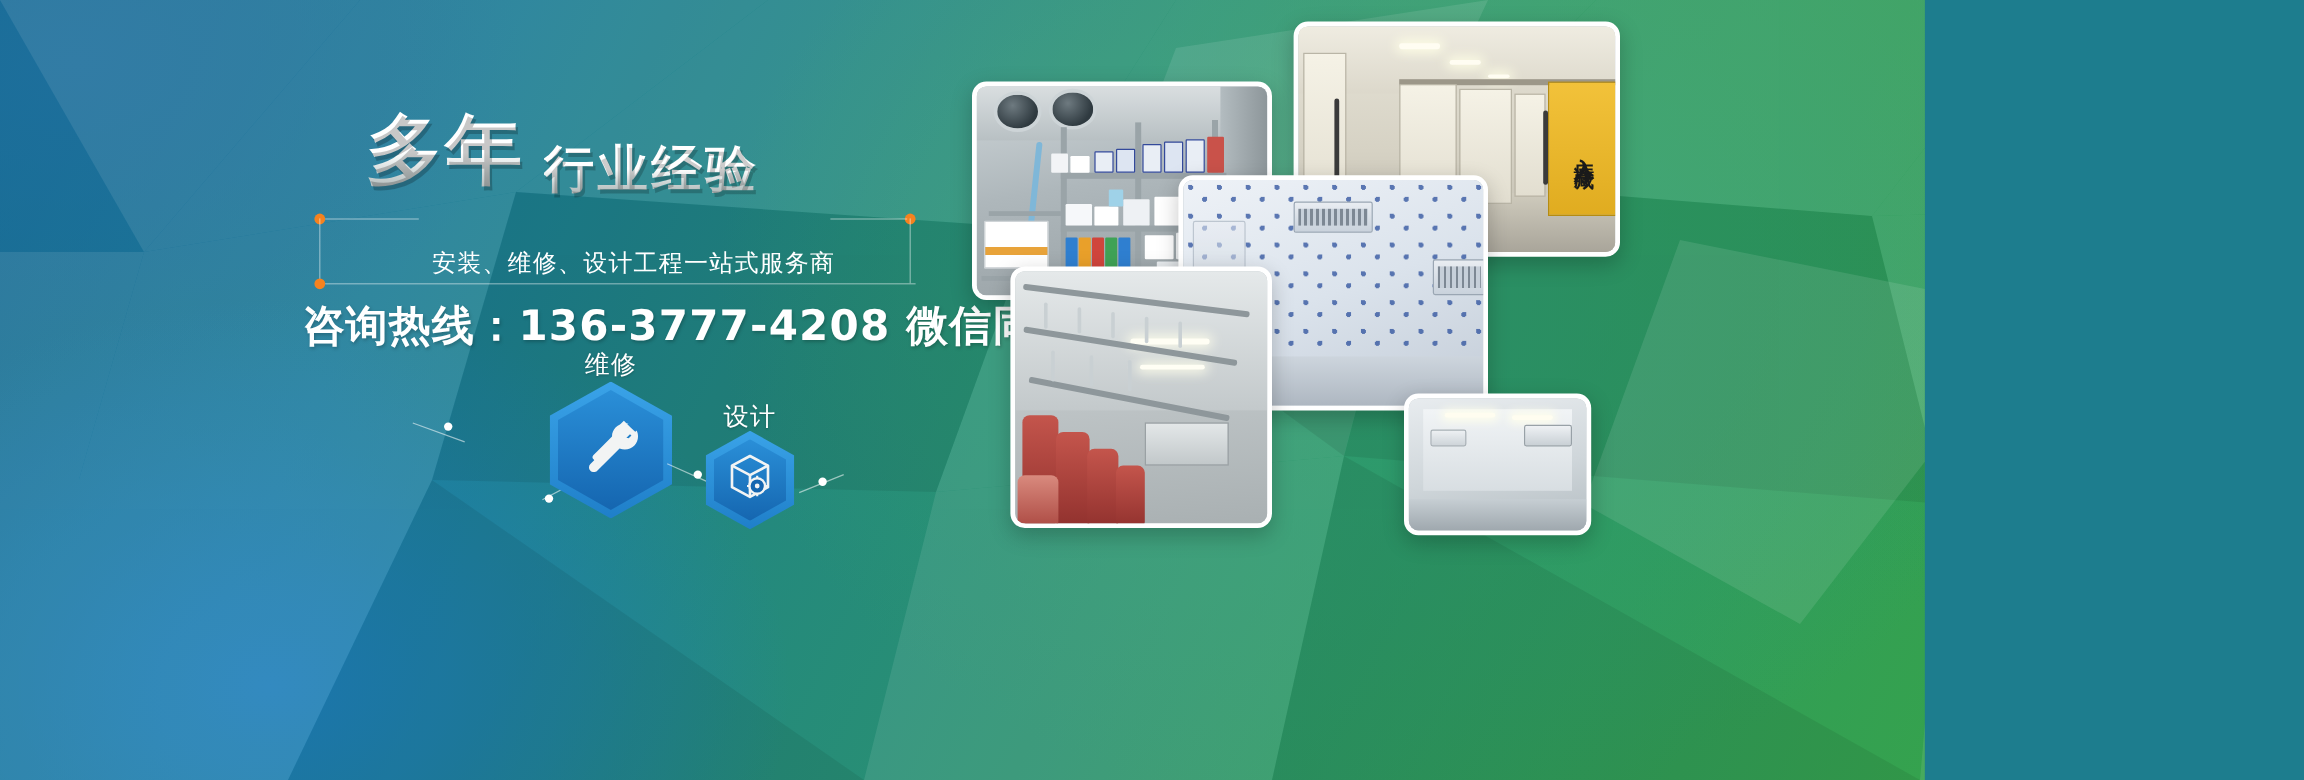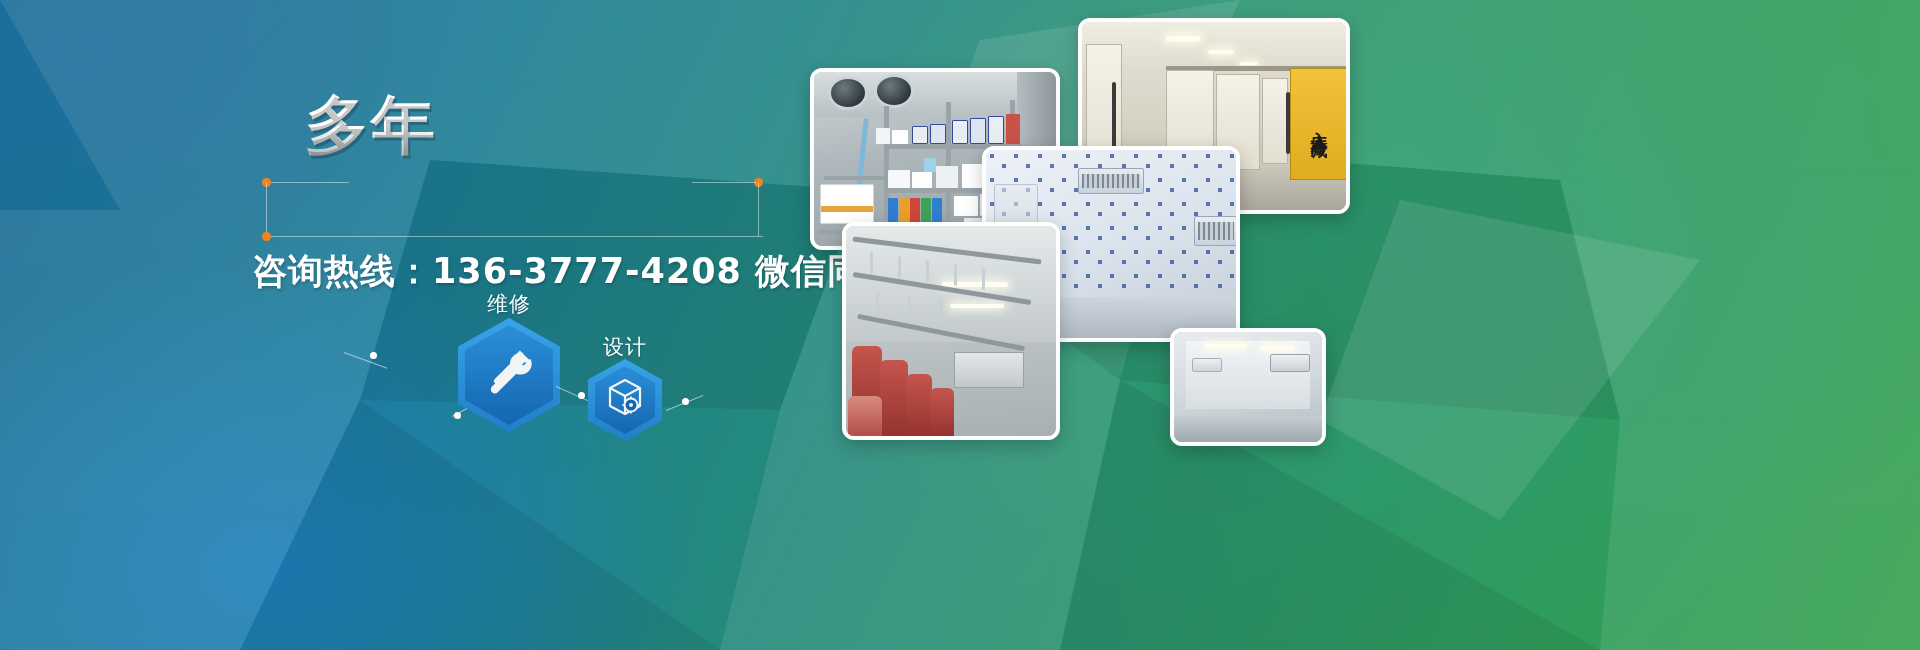--- a/index.html
+++ b/index.html
@@ -4,21 +4,21 @@
 <style>
   * { margin:0; padding:0; box-sizing:border-box; }
   html,body { width:1920px; height:650px; overflow:hidden; }
   body {
     font-family:"Liberation Sans","DejaVu Sans",sans-serif;
     background:#1d7d8e;
   }
 
   
   .banner {
-    position:relative; width:1920px; height:650px; overflow:hidden;
+    position:relative; width:1604px; height:650px; overflow:hidden;
     background:
       radial-gradient(ellipse 900px 700px at 72% 38%, #2e9b6f 0%, rgba(46,155,111,0) 62%),
       radial-gradient(ellipse 800px 620px at 88% 22%, #2f9c58 0%, rgba(47,156,88,0) 60%),
       radial-gradient(ellipse 700px 520px at 14% 88%, #1f7fba 0%, rgba(31,127,186,0) 62%),
       radial-gradient(ellipse 620px 420px at 4% 8%, #1d6f9c 0%, rgba(29,111,156,0) 60%),
       linear-gradient(115deg, #176a93 0%, #1b7b95 22%, #23887f 42%, #2a9170 60%, #2f9a5e 78%, #35a24e 100%);
   }
   
   .facets { position:absolute; inset:0; pointer-events:none; }
 
@@ -200,33 +200,35 @@
     <g opacity="0.10" fill="#ffffff">
       <polygon points="980,40 1240,0 1100,300 900,250"></polygon>
       <polygon points="1400,200 1700,260 1500,520 1320,420"></polygon>
     </g>
   </svg>
 
   <div class="left">
 
     <div class="headline">
       <div class="hl-big">多年</div>
+      <div class="hl-sub">行业经验</div>
     </div>
 
     <div class="bracket">
       <div class="bk-dot" style="left:0px;  top:6px;"></div>
       <div class="bk-line-h" style="left:9px;  top:10px; width:78px;"></div>
       <div class="bk-line-v" style="left:4px;  top:10px; height:54px;"></div>
       <div class="bk-dot" style="left:0px; top:60px;"></div>
       <div class="bk-line-h" style="left:9px;  top:64px; width:492px;"></div>
       <div class="bk-dot" style="left:492px; top:6px;"></div>
       <div class="bk-line-h" style="left:430px; top:10px; width:64px;"></div>
       <div class="bk-line-v" style="left:496px; top:10px; height:54px;"></div>
     </div>
 
+    <div class="tagline">安装、维修、设计工程一站式服务商</div>
     <div class="hotline">咨询热线：136-3777-4208 微信同号</div>
 
     <div class="process">
 
       <div class="link-line" style="left:14px; top:52px; width:46px; transform:rotate(20deg);"></div>
       <div class="link-dot" style="left:40px; top:52px;"></div>
 
 
       <div class="link-line" style="left:122px; top:116px; width:34px; transform:rotate(-28deg);"></div>
       <div class="link-dot" style="left:124px; top:112px;"></div>

